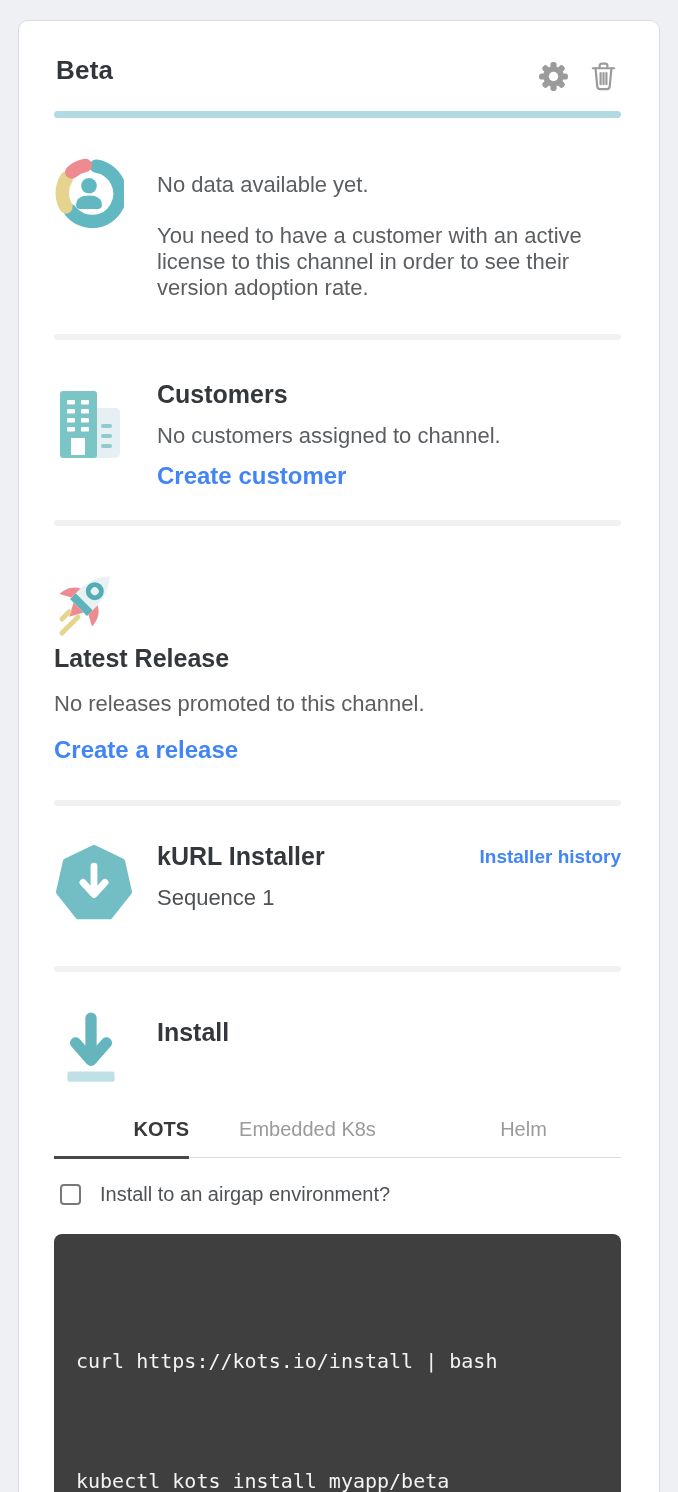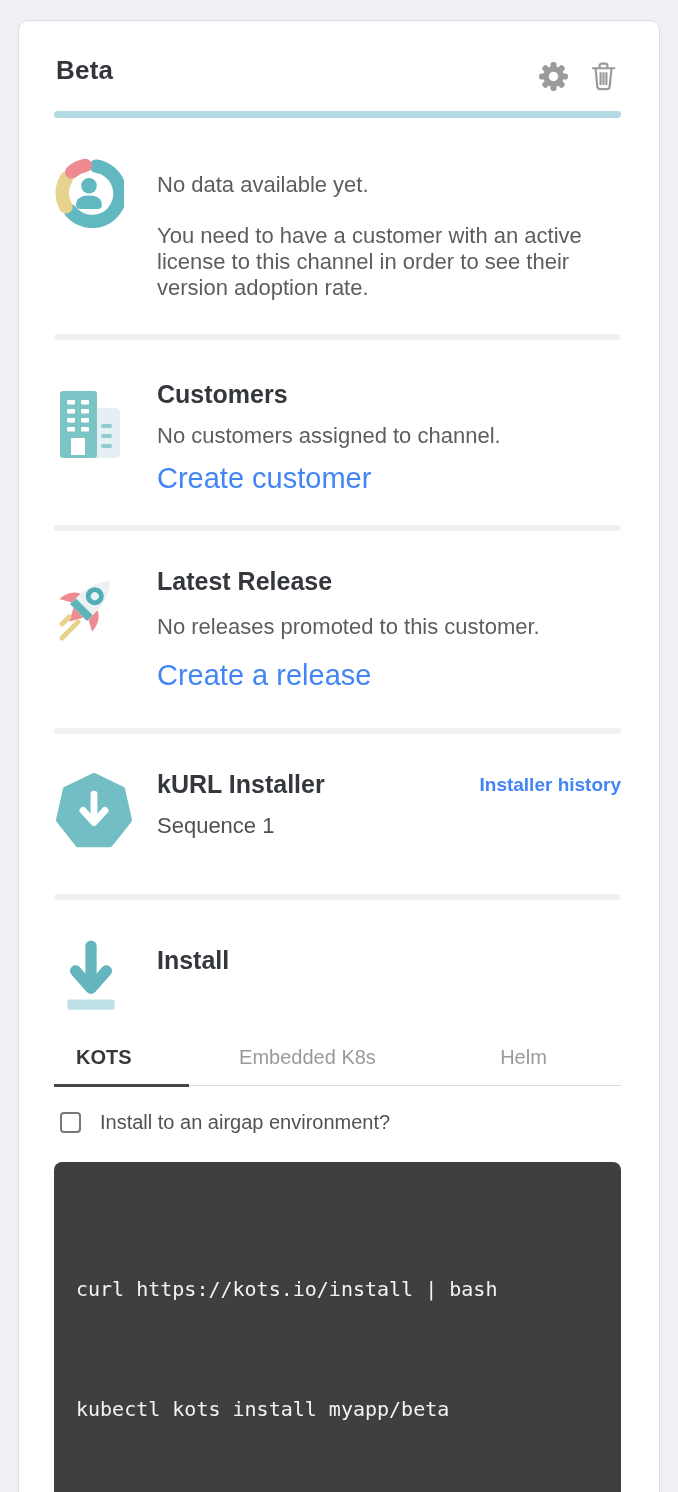--- a/index.html
+++ b/index.html
@@ -25,28 +25,28 @@
   .header-actions{display:flex;align-items:center;gap:14px;padding-top:2px;}
   .icon-btn{background:none;border:none;cursor:pointer;padding:2px;line-height:0;}
   .accent-bar{height:7px;border-radius:4px;background:var(--teal-light,#b3d9e2);margin-top:16px;}
   .section{display:flex;margin-top:36px;}
   .icon-col{width:103px;flex-shrink:0;padding-top:2px;}
   .content-col{flex:1;min-width:0;}
   .section-title-row{display:flex;align-items:center;justify-content:space-between;}
   .section-title{font-size:25px;font-weight:700;color:#34373c;display:flex;align-items:center;gap:12px;}
   .status-text{font-size:22px;color:var(--text-gray);margin-top:12px;line-height:33px;}
   .desc-text{font-size:22px;color:var(--text-gray);margin-top:22px;line-height:26px;max-width:470px;}
-  .blue-link{font-size:29px;font-weight:400;color:var(--link,#4285f4);text-decoration:none;display:inline-block;margin-top:10px;cursor:pointer;}
+  .blue-link{font-size:24px;font-weight:700;color:var(--link,#4285f4);text-decoration:none;display:inline-block;margin-top:10px;cursor:pointer;}
   .small-link{font-size:19px;font-weight:600;color:var(--link,#4285f4);text-decoration:none;cursor:pointer;}
   .seq-text{font-size:22px;color:#4e5154;margin-top:14px;}
   .divider{height:6px;border-radius:3px;background:#f0f1f3;margin-top:33px;}
   
   .tabs{display:flex;border-bottom:1px solid #dadada;margin-top:26px;}
   .tab{font-size:20px;color:#9a9a9a;padding-bottom:15px;border-bottom:3px solid transparent;margin-bottom:-2px;text-align:center;cursor:pointer;background:none;}
-  .tab.t1{width:135px;text-align:left;padding-left:22px;}
+  .tab.t1{width:135px;text-align:right;padding-left:22px;}
   .tab.t2{width:237px;}
   .tab.t3{width:195px;}
   .tab.active{color:#383838;font-weight:600;border-bottom-color:#474747;}
   
   .airgap-row{display:flex;align-items:center;gap:19px;margin-top:25px;padding-left:6px;text-align:center;}
   .checkbox{width:21px;height:21px;border:2px solid #787878;border-radius:4px;background:#fff;flex-shrink:0;cursor:pointer;}
   .airgap-label{font-size:20px;color:#4f5255;}
   .code-block{
     margin-top:28px;background:var(--code-bg,#3f3f3f);border-radius:8px;
     padding:27px 22px;color:#f2f3f3;
@@ -139,21 +139,21 @@
     </div>
     <div class="content-col">
       <div class="section-title">Customers</div>
       <div class="status-text" style="margin-top:10px;">No customers assigned to channel.</div>
       <a class="blue-link">Create customer</a>
     </div>
   </div>
 
   <div class="divider" style="margin-top:30px;"></div>
 
-  <div class="section" style="">
+  <div class="section" style="flex-direction:column;">
     <div class="icon-col" style="padding-top:4px;">
       <span>
         <svg width="74" height="74" viewBox="0 0 74 74" fill="none">
           <g transform="rotate(45 33 33)">
             <path d="M33 1 C41 9, 45 20, 45 36 L45 45 H21 L21 36 C21 20 25 9 33 1 z" style="fill:#e9f1f3"></path>
             <rect x="21" y="37" width="24" height="8" style="fill:#5fb3bb"></rect>
             <circle cx="33" cy="22" r="6.5" fill="none" stroke="#53adb6" stroke-width="5"></circle>
             <path d="M21 30 C 13 34, 10 42, 10 49 L21 43 z" style="fill:#ee8b91"></path>
             <path d="M45 30 C 53 34, 56 42, 56 49 L45 43 z" style="fill:#ee8b91"></path>
             <path d="M26 45 L33 58 L40 45 z" style="fill:#ee8b91"></path>
@@ -161,21 +161,21 @@
           <g stroke="#e6d48e" stroke-width="5" stroke-linecap="round">
             <path d="M8 53 L15 46"></path>
             <path d="M15 60 L24 51"></path>
             <path d="M8 67 L13 62"></path>
           </g>
         </svg>
       </span>
     </div>
     <div class="content-col">
       <div class="section-title">Latest Release</div>
-      <div class="status-text" style="margin-top:14px;">No releases promoted to this customer.</div>
+      <div class="status-text" style="margin-top:14px;">No releases promoted to this channel.</div>
       <a class="blue-link" style="margin-top:16px;">Create a release</a>
     </div>
   </div>
 
   <div class="divider" style="margin-top:36px;"></div>
 
   <div class="section" style="margin-top:36px;">
     <div class="icon-col">
       <span>
         <svg width="80" height="80" viewBox="0 0 76 76" fill="none">

